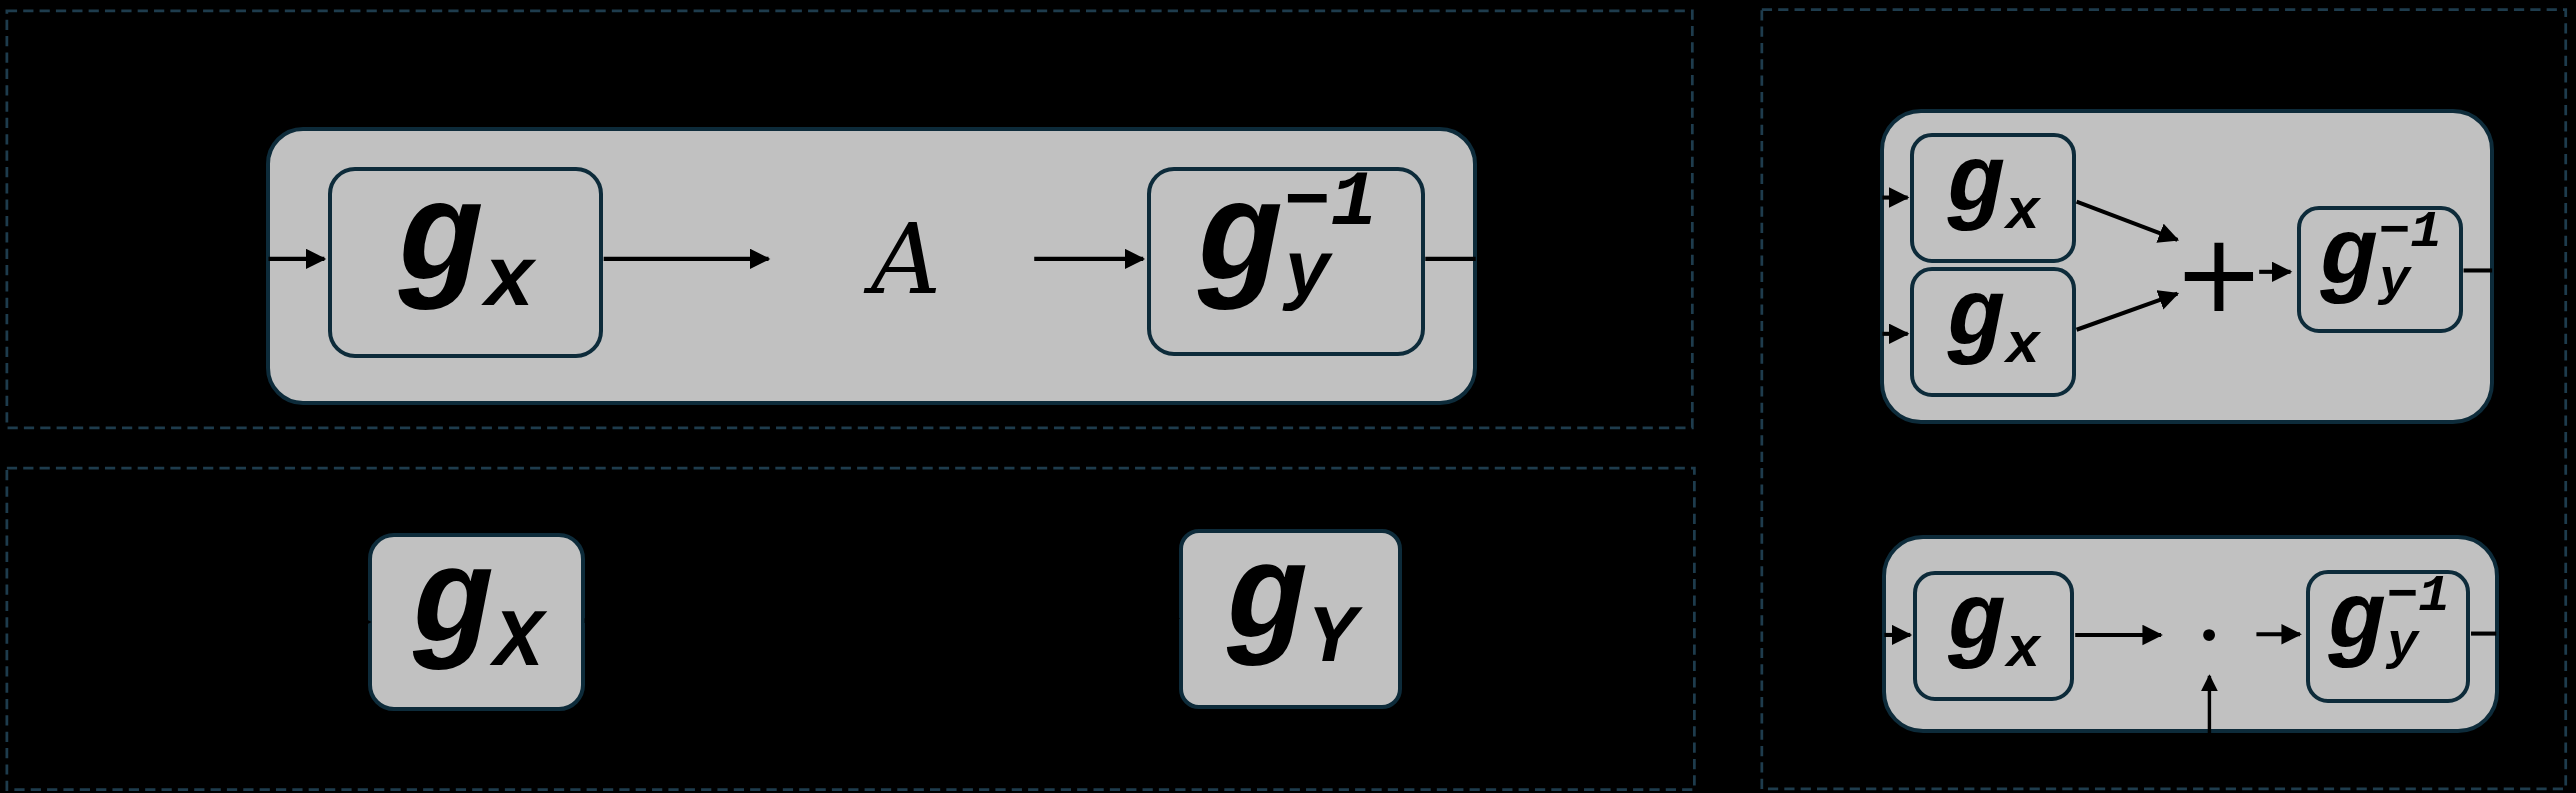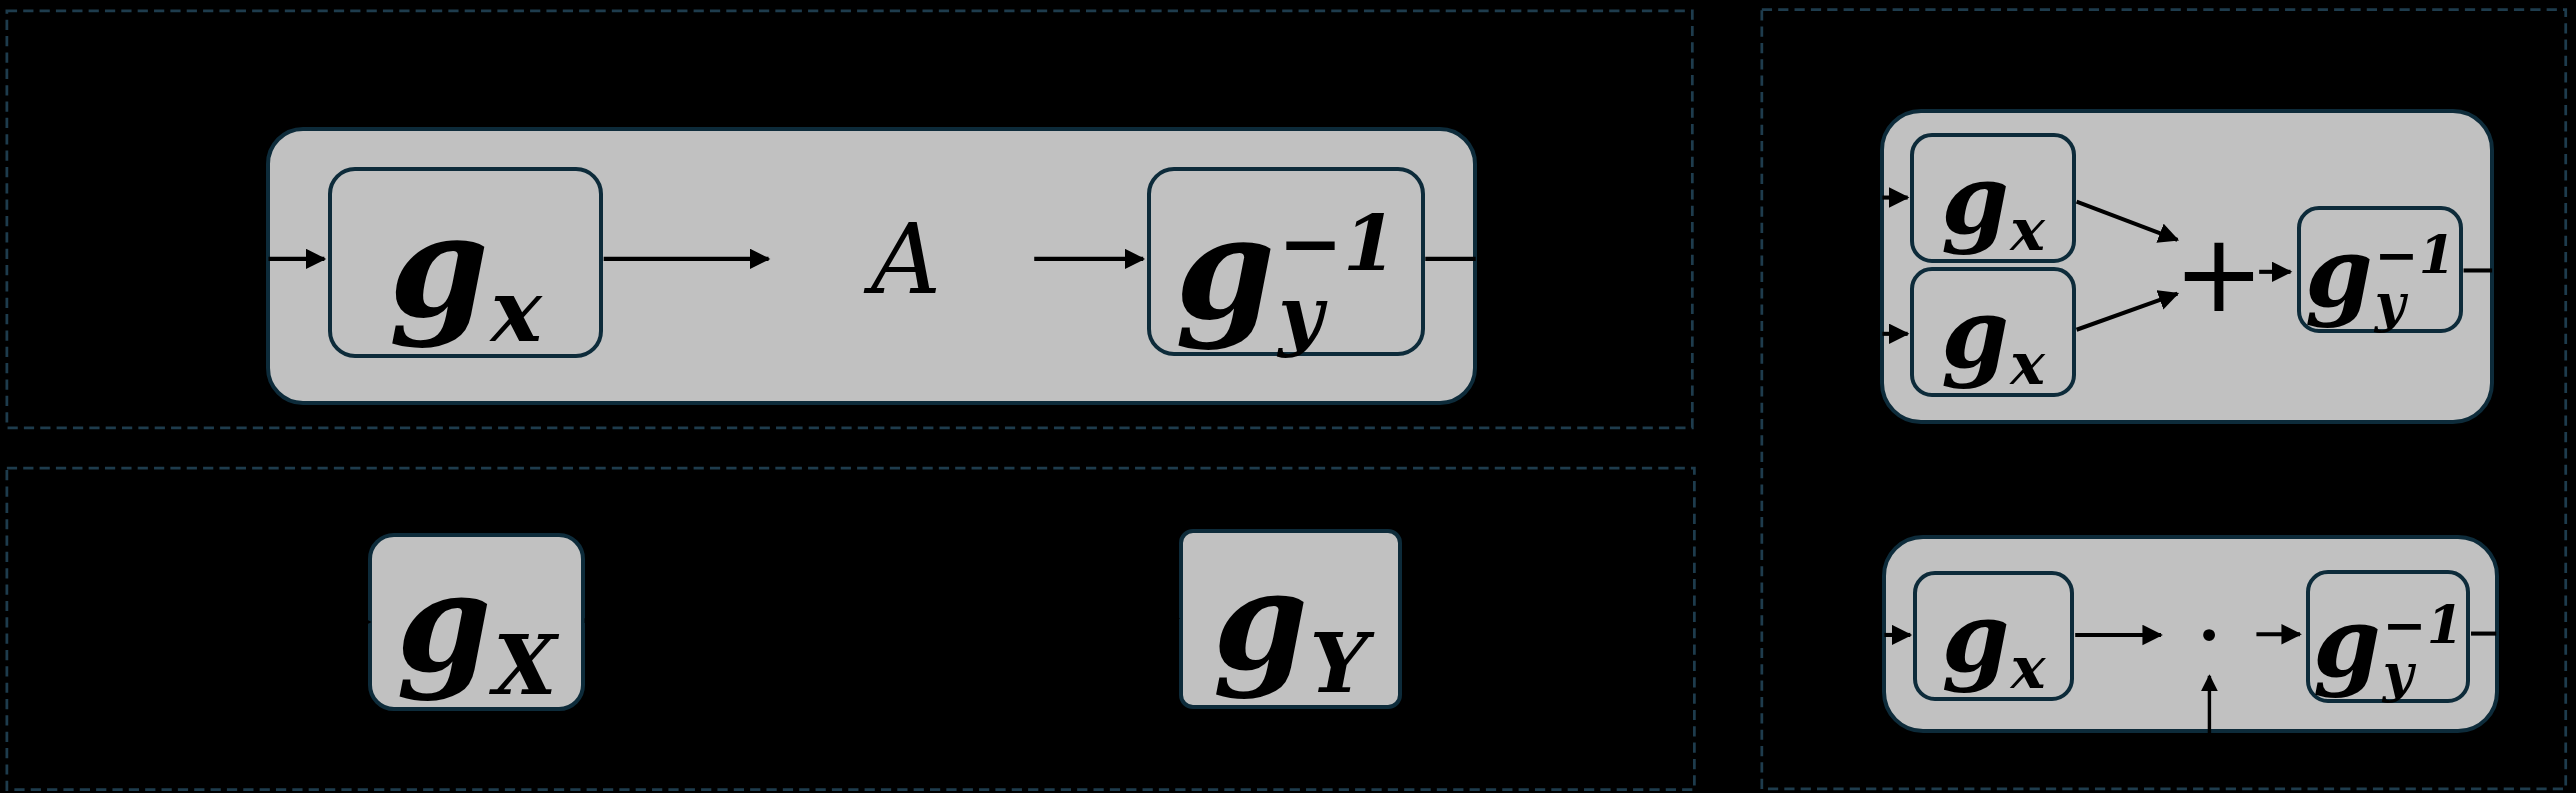--- a/index.html
+++ b/index.html
@@ -1,38 +1,38 @@
 <!DOCTYPE html>
 <html style="font-size:11px"><head>
 <meta charset="utf-8">
 <style>
   html,body{margin:0;padding:0;background:#000;}
   .stage{position:relative;width:2576px;height:793px;background:#000;overflow:hidden;
          font-family:"DejaVu Serif","Liberation Serif",serif;}
   .container{position:absolute;box-sizing:border-box;background:#c1c1c1;border:4.1px solid #0d2b3a;}
   .box{position:absolute;box-sizing:border-box;background:#c1c1c1;border:4.1px solid #0d2b3a;
-       display:flex;align-items:flex-end;justify-content:center;}
+       display:flex;align-items:flex-start;justify-content:center;font-family:Liberation Mono, monospace;}
   .lbl{font-style:italic;font-weight:bold;color:#000;line-height:1;white-space:nowrap;}
   .sub{font-size:0.60em;vertical-align:-0.29em;margin-left:0.02em;}
   .stack{display:inline-flex;flex-direction:column;align-items:flex-start;line-height:0.92;
          font-size:0.54em;vertical-align:middle;transform:translateY(-0.04em);margin-left:0.04em;}
   .fs-a{font-size:143px;}
   .fs-b{font-size:136px;}
   .fs-c{font-size:97px;}
   .flabel{position:absolute;display:flex;align-items:center;justify-content:center;
           font-size:97px;font-style:italic;font-weight:normal;color:#000;line-height:1;white-space:nowrap;}
   .opsym{position:absolute;display:flex;align-items:center;justify-content:center;color:#000;
          font-family:"DejaVu Sans","Liberation Sans",sans-serif;line-height:1;}
   
   #cA  {left:266px;top:127px;width:1211px;height:278px;border-radius:37px;}
   #bA1 {left:328px;top:167px;width:275px;height:191px;border-radius:27px;}
   #bA2 {left:1147px;top:167px;width:278px;height:189px;border-radius:27px;}
   #tA  {left:763px;top:184px;width:286px;height:150px;}
   #bB1 {left:368px;top:533px;width:217px;height:178px;border-radius:26px;}
-  #bB2 {left:1179px;top:529px;width:223px;height:180px;border-radius:14px;}
+  #bB2 {left:1179px;top:529px;width:223px;height:180px;border-radius:20px;}
   #cC1 {left:1880px;top:109px;width:614px;height:315px;border-radius:41px;}
   #bC1 {left:1910px;top:133px;width:166px;height:130px;border-radius:22px;}
   #bC2 {left:1910px;top:267px;width:166px;height:130px;border-radius:22px;}
   #bC3 {left:2297px;top:206px;width:166px;height:127px;border-radius:22px;}
   #plus{left:2168px;top:219px;width:102px;height:109px;font-size:109px;}
   #cC2 {left:1882px;top:535px;width:617px;height:198px;border-radius:41px;}
   #bC4 {left:1913px;top:571px;width:161px;height:130px;border-radius:22px;}
   #bC5 {left:2306px;top:570px;width:164px;height:133px;border-radius:22px;}
   #dot {left:2175px;top:602px;width:68px;height:68px;font-size:41px;}
   .overlay{position:absolute;left:0;top:0;width:2576px;height:793px;pointer-events:none;}

